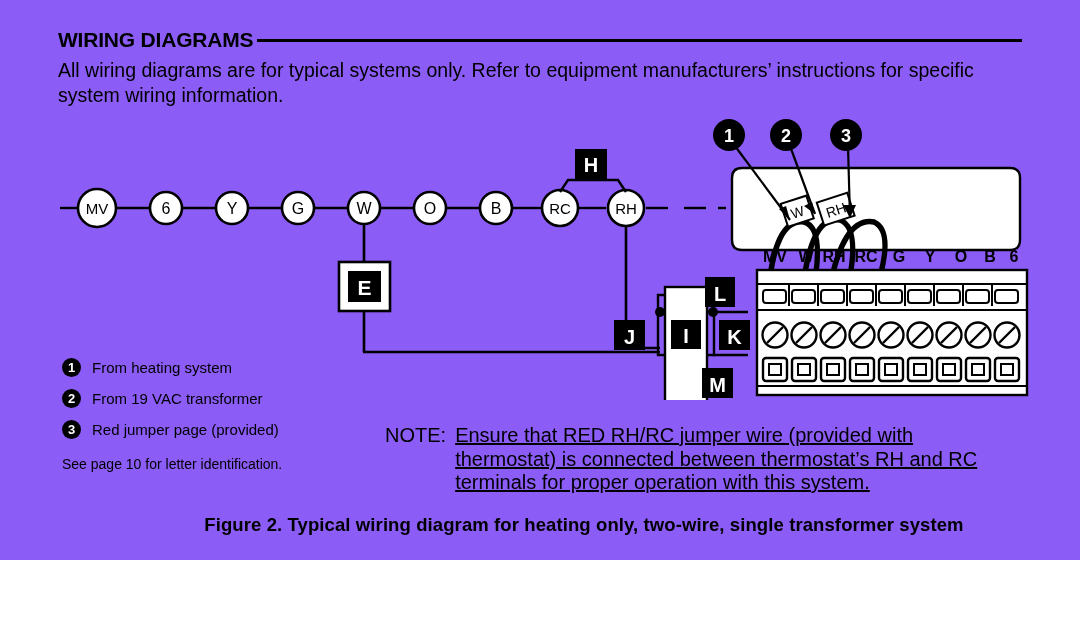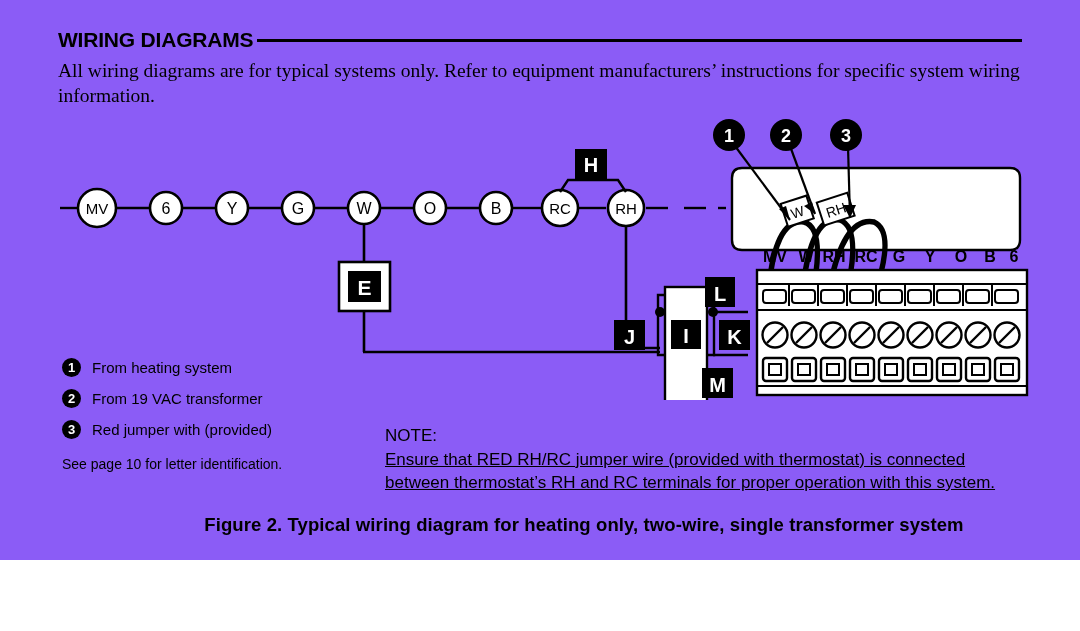--- a/index.html
+++ b/index.html
@@ -41,21 +41,21 @@
     background: #000;
     margin-left: 4px;
     margin-top: 3px;
   }
 
   #intro-paragraph {
     position: absolute;
     left: 58px;
     top: 58px;
     width: 964px;
-    font-family: Liberation Serif, serif;
+    font-family: Liberation Sans, sans-serif;
     font-size: 19.5px;
     line-height: 25px;
     text-align: left;
   }
 
   
   #diagram {
     position: absolute;
     left: 0px;
     top: 110px;
@@ -100,23 +100,22 @@
   }
 
   
   #note-block {
     position: absolute;
     left: 385px;
     top: 424px;
     width: 625px;
     display: flex;
     align-items: flex-start;
-    font-size: 17px;
+    font-size: 20px;
     line-height: 23.5px;
-    flex-direction: column;
   }
   #note-label {
     flex: 0 0 auto;
     margin-right: 9px;
   }
   #note-text {
     flex: 1 1 auto;
     text-decoration: underline;
   }
 
@@ -431,21 +430,21 @@
     <div class="legend-row">
       <div class="legend-bullet">1</div>
       <div class="legend-text">From heating system</div>
     </div>
     <div class="legend-row">
       <div class="legend-bullet">2</div>
       <div class="legend-text">From 19 VAC transformer</div>
     </div>
     <div class="legend-row">
       <div class="legend-bullet">3</div>
-      <div class="legend-text">Red jumper with (provided)</div>
+      <div class="legend-text">Red jumper page (provided)</div>
     </div>
     <div id="legend-footnote">See page 10 for letter identification.</div>
   </div>
 
   <div id="note-block">
     <div id="note-label">NOTE:</div>
     <div id="note-text">Ensure that RED RH/RC jumper wire (provided with thermostat) is connected between thermostat’s RH and RC terminals for proper operation with this system.</div>
   </div>
 
   <div id="figure-caption">Figure 2. Typical wiring diagram for heating only, two-wire, single transformer system</div>

